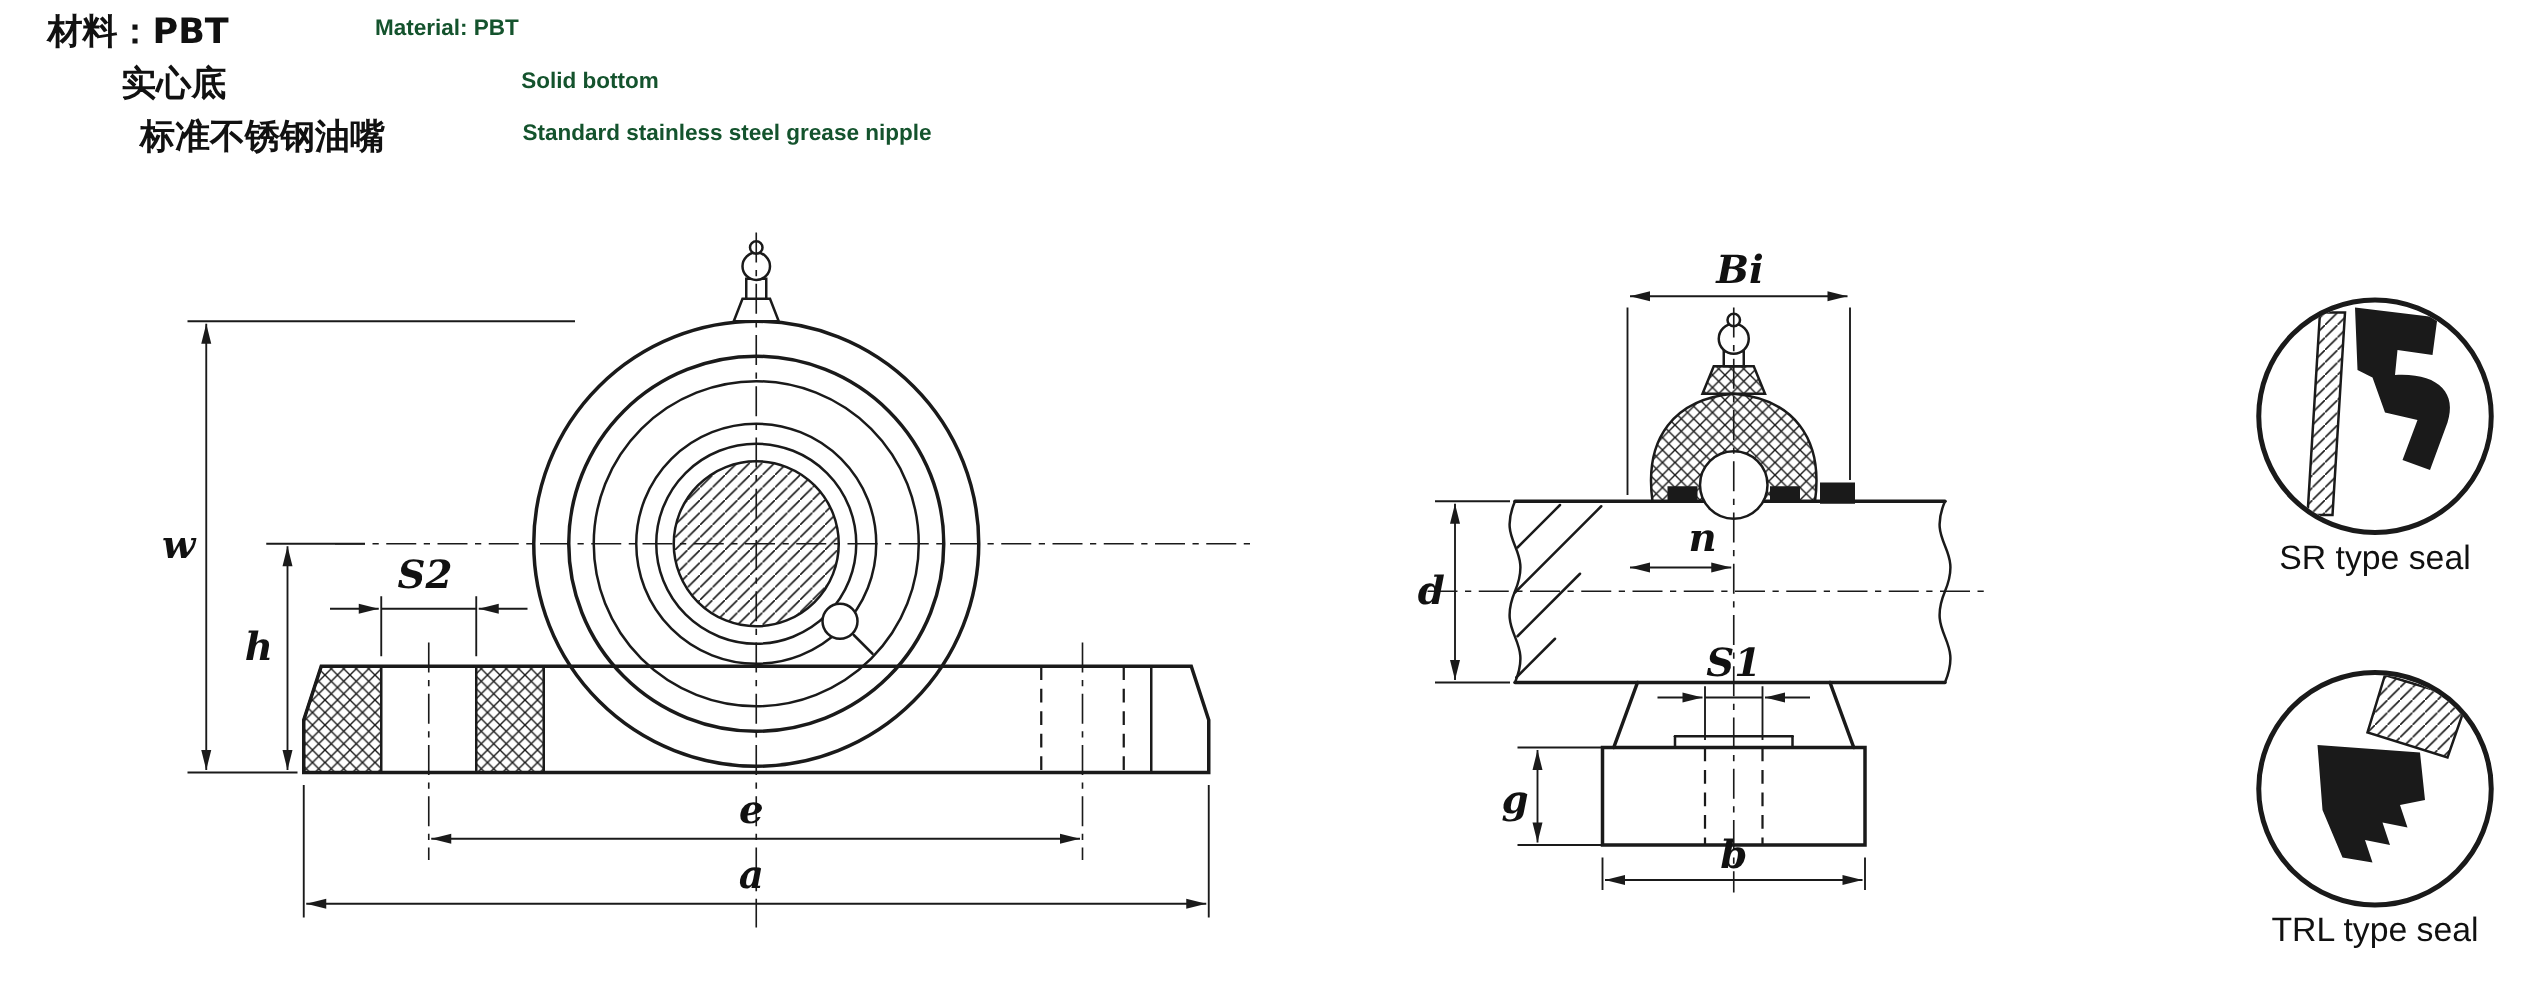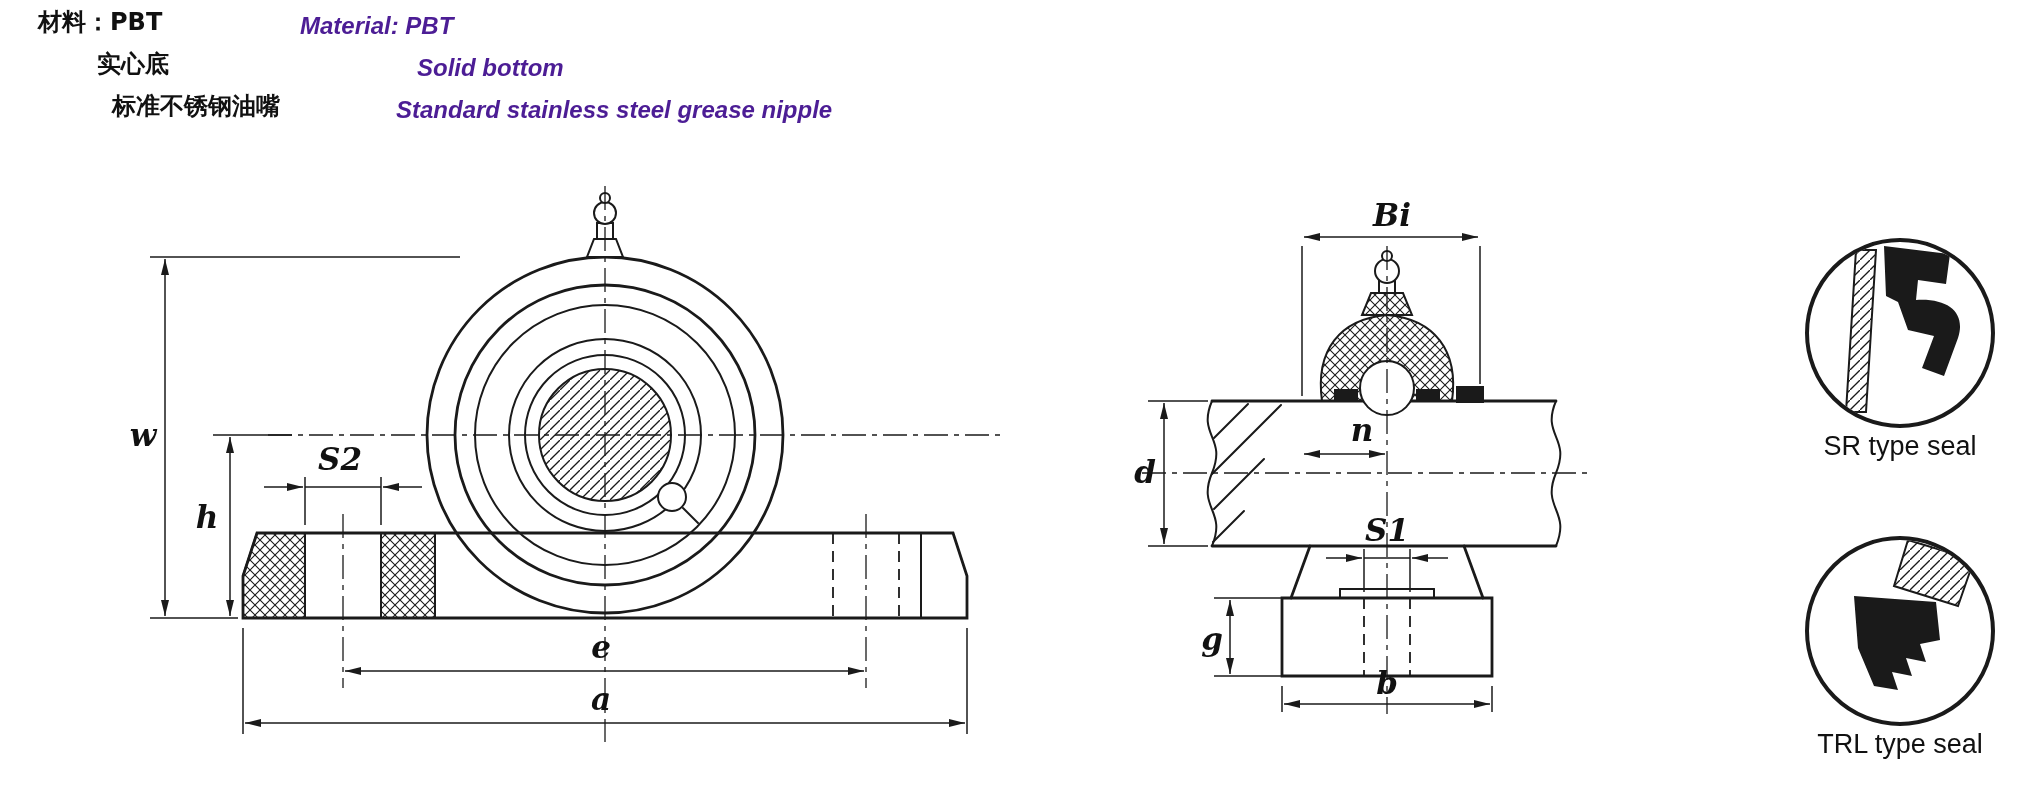--- a/index.html
+++ b/index.html
@@ -1,23 +1,23 @@
 <!DOCTYPE html>
 <html><head>
 <meta charset="utf-8">
 <style>
   html,body{margin:0;padding:0;background:#ffffff;}
   .canvas{position:relative;width:2025px;height:789px;background:#ffffff;overflow:hidden;
           font-family:"Liberation Sans",sans-serif;color:#111;}
   .hdr{position:absolute;white-space:nowrap;}
-  .cn{font-family:"DejaVu Sans",sans-serif;font-weight:bold;font-size:24px;color:#111;}
-  .en{font-family:"Liberation Sans",sans-serif;font-weight:bold;font-size:24px;color:#4c1d95;font-style:italic;}
+  .cn{font-family:"DejaVu Sans",sans-serif;font-weight:bold;font-size:28px;color:#111;}
+  .en{font-family:"Liberation Sans",sans-serif;font-weight:bold;font-size:18px;color:#14532d;}
   .pos-cn0{left:38px;top:6px;}   .pos-en0{left:300px;top:12px;}
   .pos-cn1{left:97px;top:48px;} .pos-en1{left:417px;top:54px;}
-  .pos-cn2{left:112px;top:90px;font-family:Liberation Mono, monospace;} .pos-en2{left:396px;top:96px;}
+  .pos-cn2{left:112px;top:90px;font-family:Liberation Mono, monospace;} .pos-en2{left:418px;top:96px;}
 
   svg{position:absolute;left:0;top:0;}
   .obj{fill:none;stroke:#1a1a1a;stroke-width:2.8;stroke-linecap:round;}
   .t2{stroke-width:2;}
   .t2l{fill:none;stroke:#1a1a1a;stroke-width:2;stroke-linecap:round;}
   .dim{fill:none;stroke:#1a1a1a;stroke-width:1.5;}
   .arrows{marker-start:url(#arr);marker-end:url(#arr);}
   .arrow-end{marker-end:url(#arr);}
   .cl{fill:none;stroke:#1a1a1a;stroke-width:1.3;stroke-dasharray:24 6 5 6;}
   .dash{fill:none;stroke:#1a1a1a;stroke-width:1.8;stroke-dasharray:11 7;}

